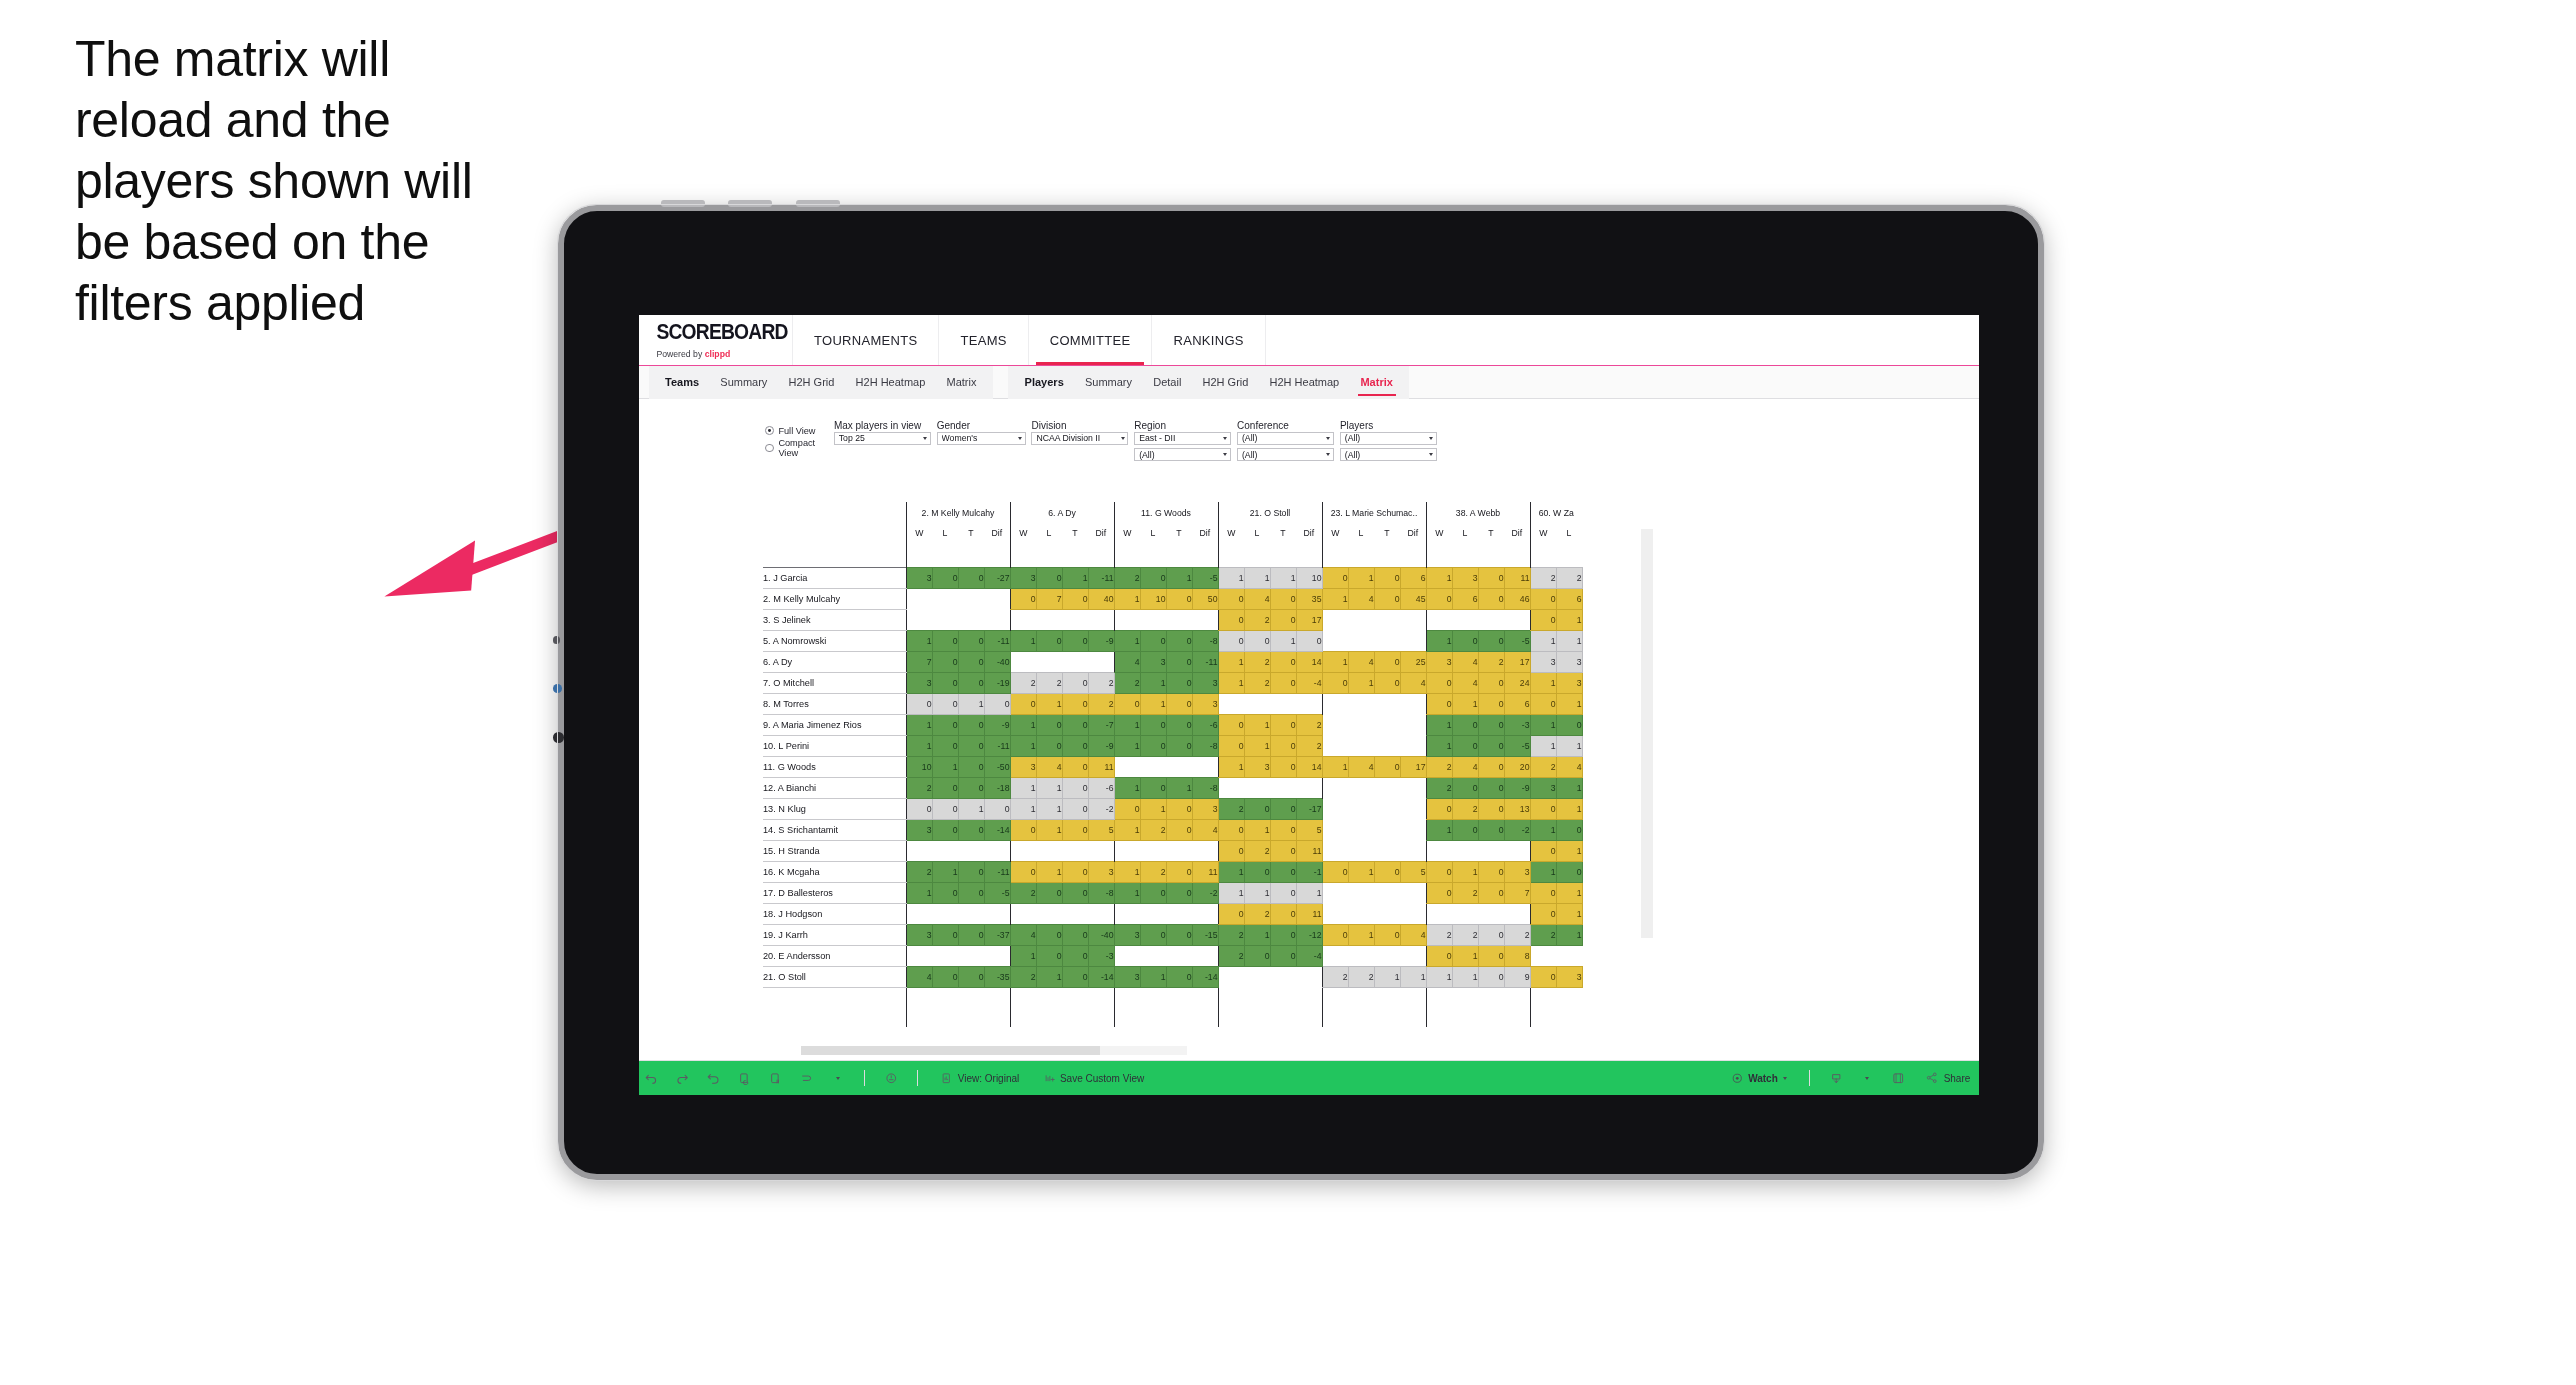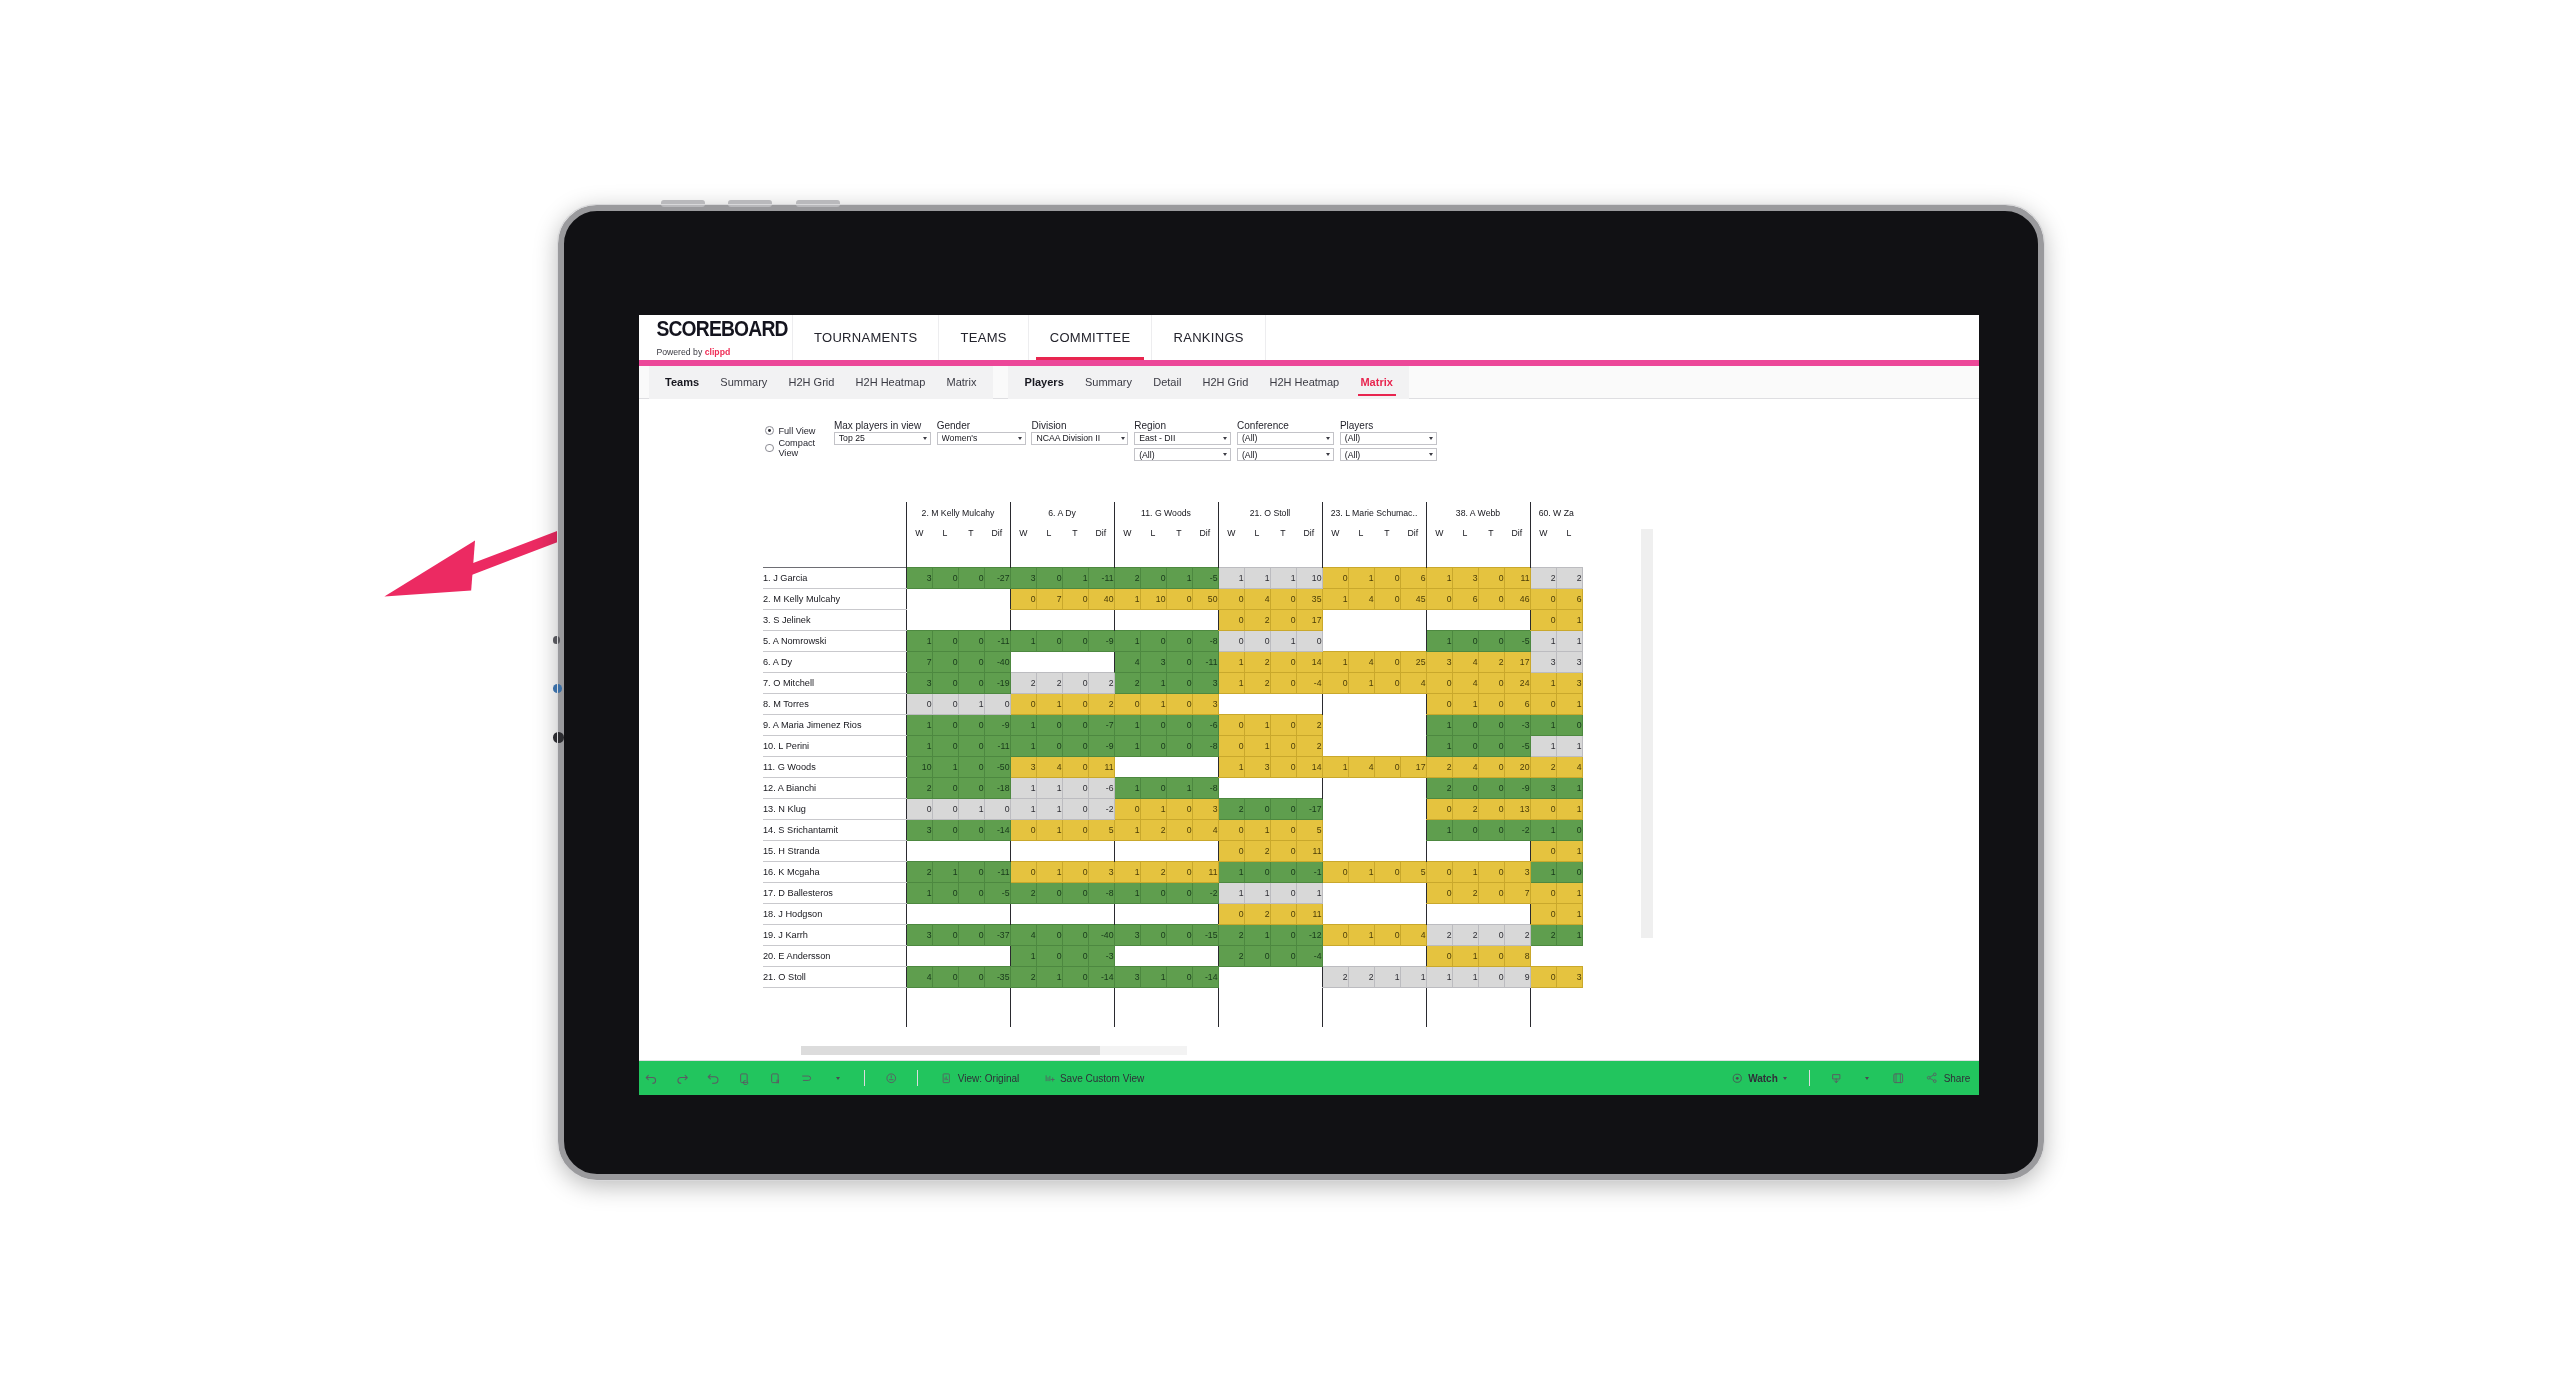--- a/index.html
+++ b/index.html
@@ -42,21 +42,21 @@
   .btn-left-3 { left:-10.6px; top: 521px; width: 10.6px; height: 10.6px; background:#2c2c30;border-radius:50%; }
 
   
   .screen {
     position:absolute; left: 75px; top: 104px;
     width: 1340px; height: 780px;
     background: #ffffff; overflow: hidden;
   }
 
   
-  .topnav { display:flex; align-items:stretch; height:51px; background:#fff; border-bottom:6px solid #ec4899; }
+  .topnav { display:flex; align-items:stretch; height:51px; background:#fff; border-bottom:1px solid #ec4899; }
   .brandbox { width:154px; display:flex; flex-direction:column; justify-content:center; padding-left:17.4px;
               border-right:1px solid #ededef; }
   .brand { font-family:"Liberation Sans", sans-serif; font-weight:bold; font-size:19.3px;
            letter-spacing:-0.8px; color:#14141e; transform:scaleY(1.18); transform-origin:left center; }
   .poweredby { font-size:8.7px; color:#3a3a42; margin-top:6.8px; }
   .poweredby b { color:#ef2c55; font-weight:bold; }
   .topnav-items { display:flex; align-items:stretch; }
   .topitem { display:flex; align-items:center; padding:0 21px; font-size:13px; color:#23232c;
              letter-spacing:0.3px; border-right:1px solid #ededef; position:relative; cursor:pointer; }
   .topitem.active::after{ content:""; position:absolute; left:7.7px; right:7.7px; bottom:0; height:2.9px; background:#e8254f; }
@@ -132,20 +132,21 @@
   .tb-txt b { font-weight:bold; }
   .tb-spacer { flex:1; }
   .mini-caret { width:0;height:0;border-left:2.9px solid transparent;border-right:2.9px solid transparent;
                 border-top:3.9px solid #4a4a52; }
 </style>
 </head>
 <body>
 
 <div class="stage">
 
+  <div class="annotation">The matrix will reload and the players shown will be based on the filters applied</div>
 
   <div class="arrow-wrap">
     <svg width="598" height="251" viewBox="0 0 620 260">
       <g>
         <path d="M580 10 L95 195" stroke="#ec2a62" stroke-width="11" fill="none" stroke-linecap="round"></path>
         <path d="M18 218 L112 160 L108 212 Z" fill="#ec2a62"></path>
       </g>
     </svg>
   </div>
 

